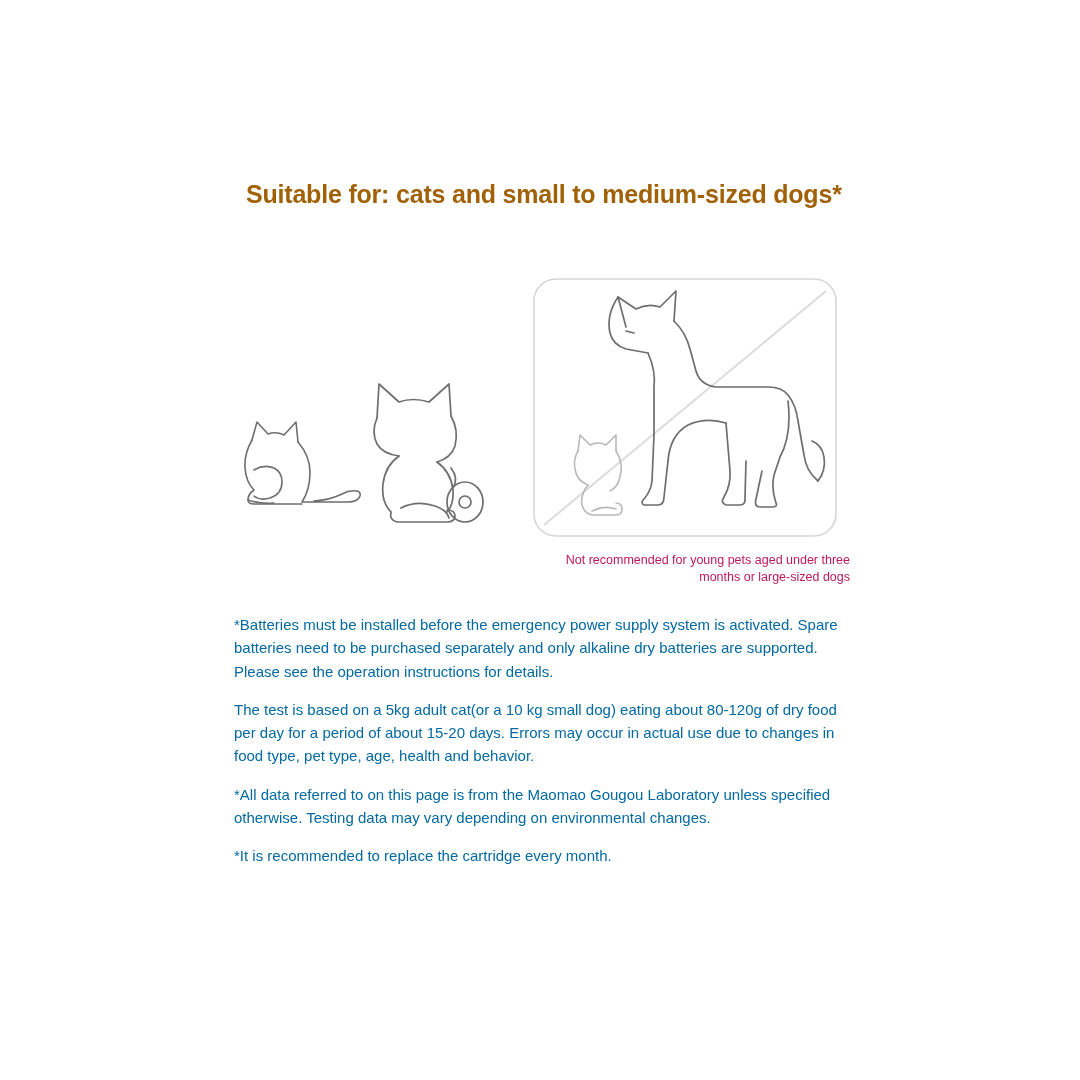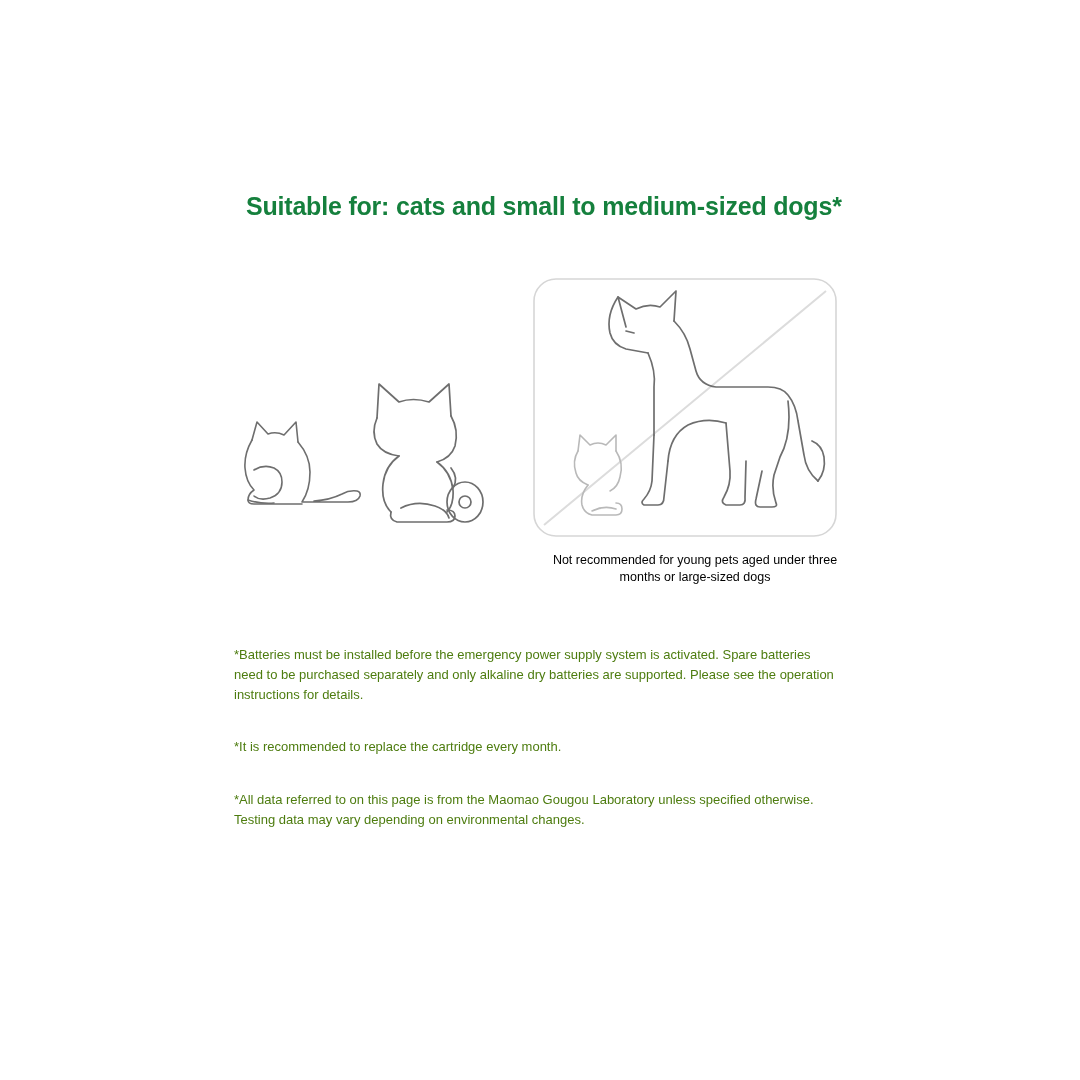--- a/index.html
+++ b/index.html
@@ -15,25 +15,25 @@
     overflow: hidden;
   }
   .page {
     position: relative;
     width: 1080px;
     height: 1080px;
   }
   .heading {
     position: absolute;
     left: 246px;
-    top: 192px;
+    top: 180px;
     font-size: 25px;
     font-weight: bold;
     letter-spacing: -0.2px;
-    color: #15803d;
+    color: #a16207;
     white-space: nowrap;
   }
   .illustrations {
     position: absolute;
     left: 200px;
     top: 255px;
     width: 680px;
     height: 300px;
   }
   .fig {
@@ -41,37 +41,36 @@
   }
   .fig-cat-small { left: 30px; top: 155px; }
   .fig-cat-large { left: 155px; top: 115px; }
   .fig-not-allowed { left: 330px; top: 20px; }
 
   .caption {
     position: absolute;
     left: 540px;
     top: 552px;
     width: 310px;
-    text-align: center;
+    text-align: right;
     font-size: 12.5px;
     line-height: 1.35;
-    color: #000000;
+    color: #be185d;
   }
   .notes {
     position: absolute;
     left: 234px;
     top: 613px;
     width: 608px;
   }
   .note {
-    font-size: 13px;
+    font-size: 15px;
     line-height: 1.55;
-    color: #4d7c0f;
+    color: #0369a1;
     margin-bottom: 15px;
-    margin-top: 32px;
   }
   .note:last-child { margin-bottom: 0; }
   svg { display: block; }
 </style>
 </head>
 <body>
 
 <div class="page">
 
   <div class="heading">Suitable for: cats and small to medium-sized dogs*</div>
@@ -128,17 +127,18 @@
         </g>
       </svg>
     </div>
 
   </div>
 
   <div class="caption">Not recommended for young pets aged under three months or large-sized dogs</div>
 
   <div class="notes">
     <div class="note">*Batteries must be installed before the emergency power supply system is activated. Spare batteries need to be purchased separately and only alkaline dry batteries are supported. Please see the operation instructions for details.</div>
+    <div class="note">The test is based on a 5kg adult cat(or a 10 kg small dog) eating about 80-120g of dry food per day for a period of about 15-20 days. Errors may occur in actual use due to changes in food type, pet type, age, health and behavior.</div>
+    <div class="note">*All data referred to on this page is from the Maomao Gougou Laboratory unless specified otherwise. Testing data may vary depending on environmental changes.</div>
     <div class="note">*It is recommended to replace the cartridge every month.</div>
-    <div class="note">*All data referred to on this page is from the Maomao Gougou Laboratory unless specified otherwise. Testing data may vary depending on environmental changes.</div>
   </div>
 
 </div>
 
 </body></html>

